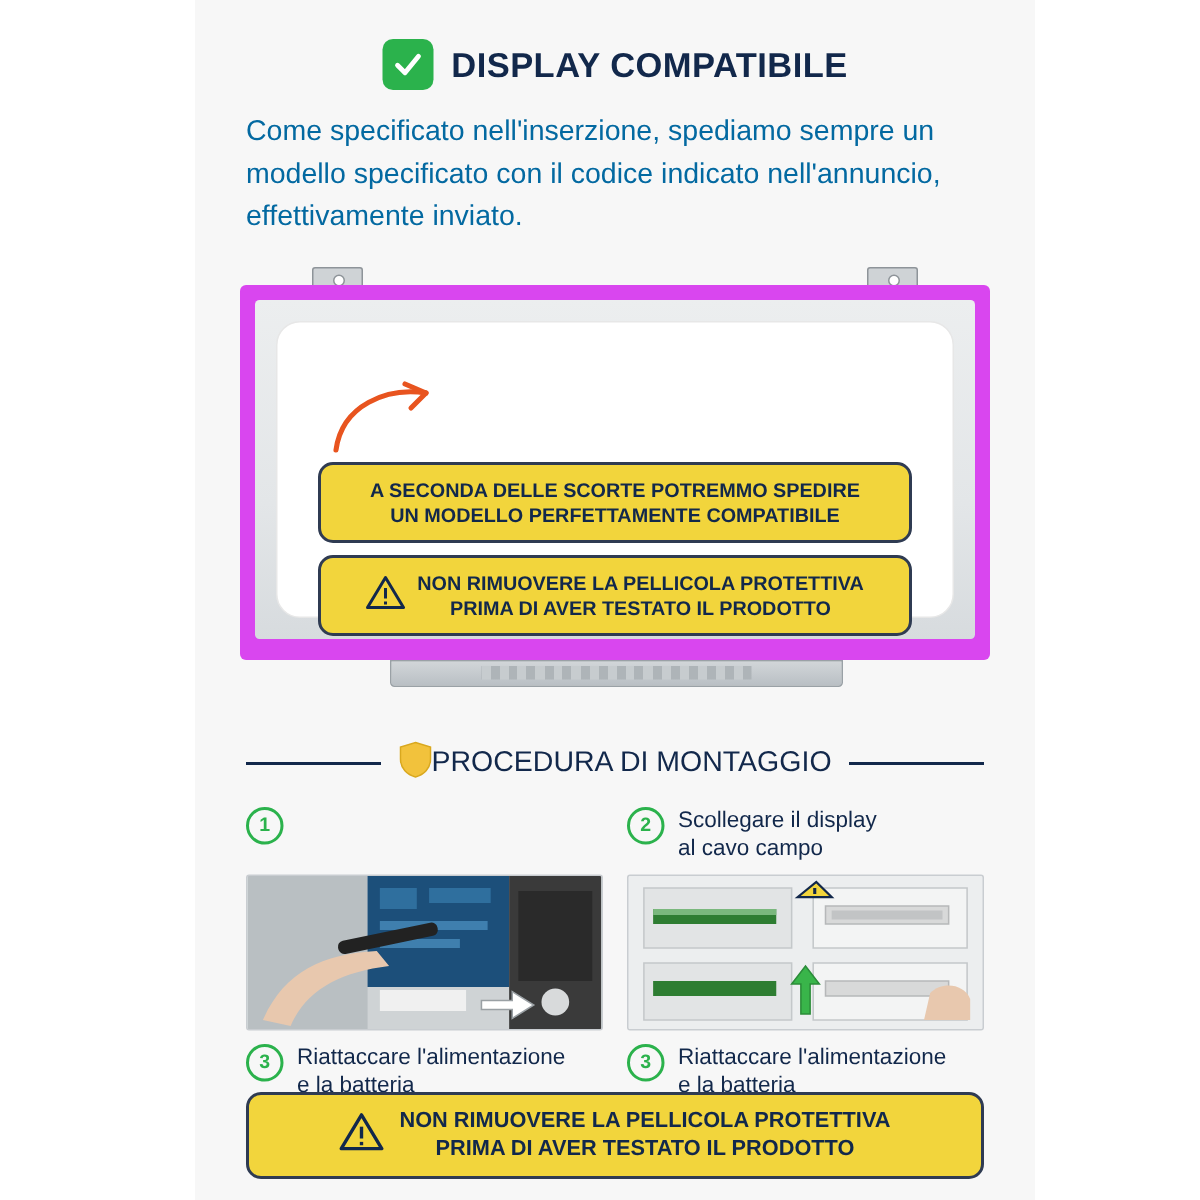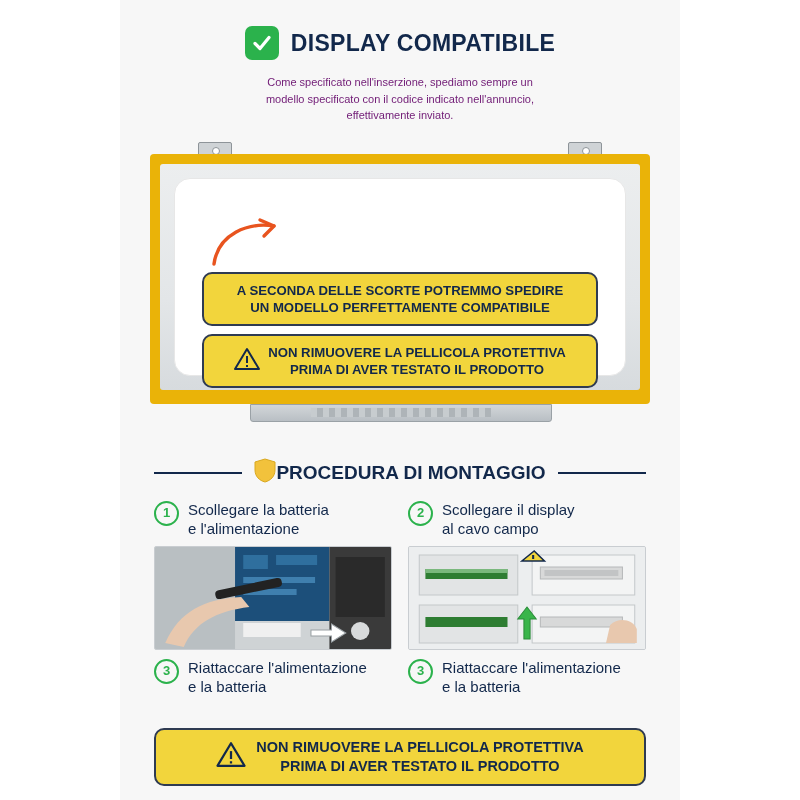--- a/index.html
+++ b/index.html
@@ -13,20 +13,21 @@
     font-family: "Liberation Sans", sans-serif;
     color: #12284b;
     overflow: hidden;
   }
   .page {
     position: relative;
     width: 736px;
     height: 800px;
     background: #ffffff;
     box-sizing: border-box;
+    margin-left: 10px;
   }
   .sheet {
     position: absolute;
     left: 120px;
     top: 0px;
     width: 560px;
     height: 800px;
     background: #f7f7f7;
     box-sizing: border-box;
   }
@@ -50,24 +51,23 @@
   }
   .check-badge svg { display: block; }
   .header-title {
     font-size: 23px;
     font-weight: bold;
     letter-spacing: .3px;
     color: #12284b;
   }
   .intro {
     margin: 14px 34px 0 34px;
-    text-align: center;
-    font-size: 11px;
+    font-size: 19px;
     line-height: 1.5;
-    color: #701a75;
+    color: #0369a1;
   }
   
   .panel-wrap {
     position: relative;
     margin: 18px auto 0 auto;
     width: 500px;
     height: 300px;
   }
   .tab {
     position: absolute;
@@ -91,21 +91,21 @@
     border-radius: 50%;
     background: #ffffff;
     border: 1px solid #8e9499;
   }
   .panel {
     position: absolute;
     left: 0;
     top: 12px;
     width: 500px;
     height: 250px;
-    background: #eab308;
+    background: #d946ef;
     border-radius: 4px;
     box-sizing: border-box;
     padding: 10px 10px 14px 10px;
   }
   .panel-screen {
     position: relative;
     width: 100%;
     height: 100%;
     background: linear-gradient(180deg,#eceeef 0%, #e3e6e8 60%, #d7dbde 100%);
     border-radius: 3px;
@@ -183,21 +183,21 @@
   }
   .section-head .rule {
     flex: 1 1 auto;
     height: 2px;
     background: #12284b;
   }
   .section-title {
     display: flex;
     align-items: center;
     font-size: 19px;
-    font-weight: bold;
+    font-weight: normal;
     color: #12284b;
     white-space: nowrap;
   }
   
   .steps {
     display: flex;
     gap: 16px;
     margin: 12px 34px 0 34px;
   }
   .col { flex: 1 1 50%; }
@@ -327,24 +327,20 @@
         <span>PROCEDURA DI MONTAGGIO</span>
       </span>
       <span class="rule"></span>
     </div>
 
     <div class="steps">
 
       <div class="col">
         <div class="step-line">
           <span class="num">1</span>
-          <span>
-            <span style="display:block">Scollegare la batteria</span>
-            <span style="display:block">e l'alimentazione</span>
-          </span>
         </div>
         <div class="photo">
           <svg width="100%" height="100%" viewBox="0 0 230 102" preserveAspectRatio="none" aria-hidden="true">
             <rect x="0" y="0" width="230" height="102" fill="#cfd3d5"></rect>
             <rect x="0" y="0" width="78" height="102" fill="#b9bfc2"></rect>
             <rect x="78" y="0" width="92" height="74" fill="#1c4f7a"></rect>
             <rect x="86" y="8" width="24" height="14" fill="#2f6f9e"></rect>
             <rect x="118" y="8" width="40" height="10" fill="#2f6f9e"></rect>
             <rect x="86" y="30" width="70" height="6" fill="#3f7fae"></rect>
             <rect x="86" y="42" width="52" height="6" fill="#3f7fae"></rect>

